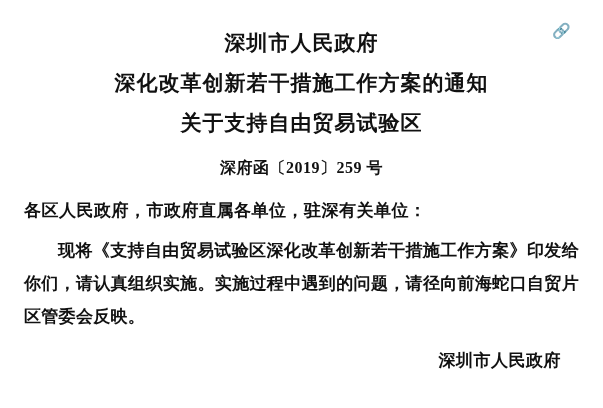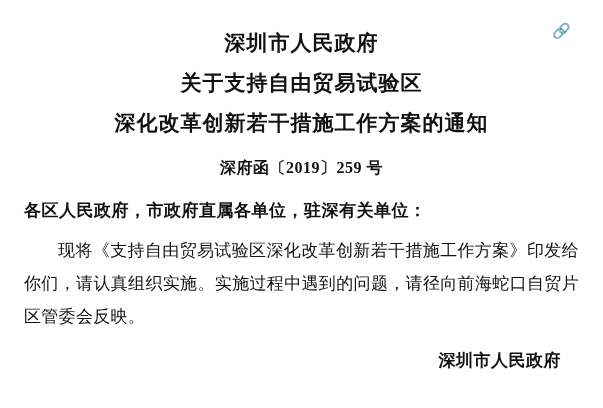--- a/index.html
+++ b/index.html
@@ -52,21 +52,21 @@
   }
   .salutation {
     font-size: 17px;
     font-weight: bold;
     margin-top: 20px;
     letter-spacing: 0.5px;
     color: #111111;
   }
   .body-text {
     font-size: 17px;
-    font-weight: normal;
+    font-weight: bold;
     line-height: 1.95;
     margin-top: 12px;
     text-align: justify;
     text-justify: inter-ideograph;
     letter-spacing: 0.3px;
     color: #111111;
   }
   .body-text .indent {
     display: inline-block;
     width: 2em;
@@ -83,22 +83,22 @@
 </style>
 </head>
 <body>
 
 <div class="page">
 
   <div class="corner-mark">🔗</div>
 
   <div class="title-block">
     <div class="title-line">深圳市人民政府</div>
+    <div class="title-line">深化改革创新若干措施工作方案的通知</div>
     <div class="title-line">关于支持自由贸易试验区</div>
-    <div class="title-line">深化改革创新若干措施工作方案的通知</div>
   </div>
 
   <div class="doc-number">深府函〔2019〕259 号</div>
 
   <div class="salutation">各区人民政府，市政府直属各单位，驻深有关单位：</div>
 
   <div class="body-text"><span class="indent"></span><span>现将《支持自由贸易试验区深化改革创新若干措施工作方案》印发给你们，请认真组织实施。实施过程中遇到的问题，请径向前海蛇口自贸片区管委会反映。</span></div>
 
   <div class="signature">深圳市人民政府</div>
 

